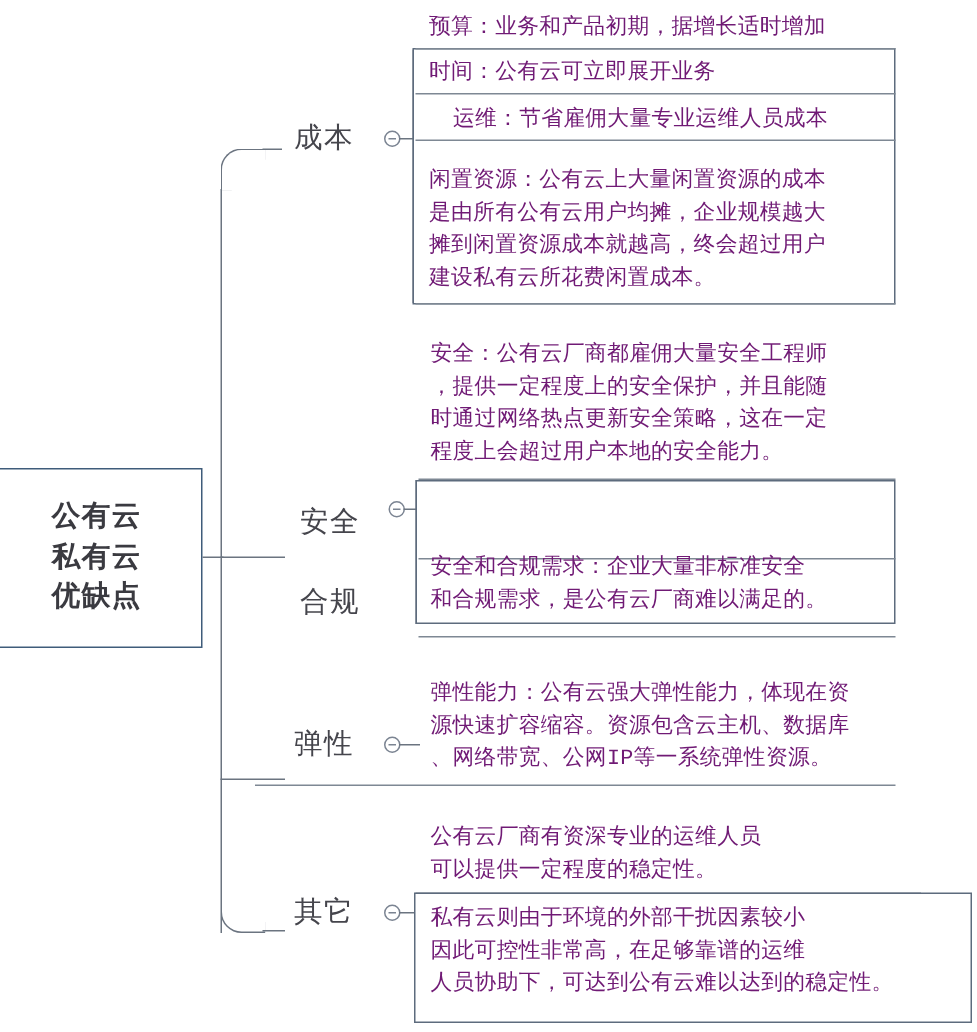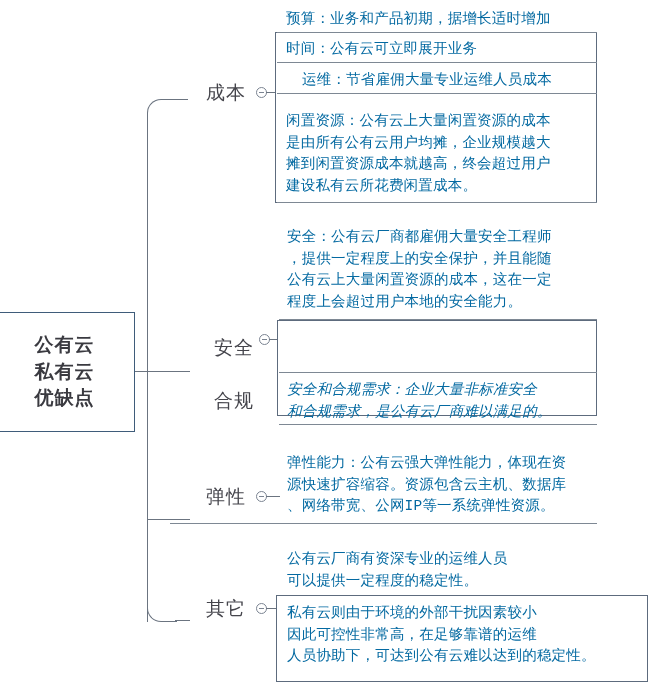--- a/index.html
+++ b/index.html
@@ -65,21 +65,21 @@
     border-width: 0 0 1.4px 1.4px;
     border-bottom-left-radius: 14px;
   }
 
   
   .branch-label {
     position: absolute;
     font-size: 19px;
     color: #45454c;
     line-height: 1.38;
-    text-align: right;
+    text-align: center;
     letter-spacing: 1px;
     white-space: pre-line;
   }
   .collapse-icon {
     position: absolute;
     width: 11px;
     height: 11px;
     border: 1.2px solid #7b8492;
     border-radius: 50%;
     box-sizing: border-box;
@@ -93,21 +93,21 @@
     width: 5.6px;
     height: 1.2px;
     background: #7b8492;
   }
 
   
   .leaf {
     position: absolute;
     font-size: 14.5px;
     line-height: 21.5px;
-    color: #0369a1;
+    color: #701a75;
     letter-spacing: 0.2px;
     white-space: pre-line;
     box-sizing: border-box;
   }
   
   .leaf-rule {
     position: absolute;
     height: 1.3px;
     background: #7e8894;
   }
@@ -174,27 +174,27 @@
     <span>合规</span>
   </div>
   <div class="collapse-icon" style="left:259px; top:334px;"></div>
   <div class="conn conn-h" style="left:269px; top:339px; width:9px;"></div>
   <div class="conn conn-v" style="left:277px; top:320px; height:96px;"></div>
 
   <div class="group-box" style="left:277px; top:320px; width:320px; height:96px;"></div>
 
   <div class="leaf" style="left:287px; top:226px; width:320px;">安全：公有云厂商都雇佣大量安全工程师
 ，提供一定程度上的安全保护，并且能随
-公有云上大量闲置资源的成本，这在一定
+时通过网络热点更新安全策略，这在一定
 程度上会超过用户本地的安全能力。</div>
   <div class="leaf-rule" style="left:279px; top:319px; width:318px;"></div>
 
   <div class="leaf-rule" style="left:279px; top:372px; width:318px;"></div>
 
-  <div class="leaf" style="left:287px; top:379px; width:320px;font-style:italic;">安全和合规需求：企业大量非标准安全
+  <div class="leaf" style="left:287px; top:368px; width:320px;">安全和合规需求：企业大量非标准安全
 和合规需求，是公有云厂商难以满足的。</div>
   <div class="leaf-rule" style="left:279px; top:424px; width:318px;"></div>
 
   <div class="branch-label" style="left:186px; top:484px; width:60px;">弹性</div>
   <div class="collapse-icon" style="left:256px; top:491px;"></div>
   <div class="conn conn-h" style="left:266px; top:496px; width:14px;"></div>
 
   <div class="leaf" style="left:287px; top:453px; width:330px;font-family:Liberation Mono, monospace;">弹性能力：公有云强大弹性能力，体现在资
 源快速扩容缩容。资源包含云主机、数据库
 、网络带宽、公网IP等一系统弹性资源。</div>

